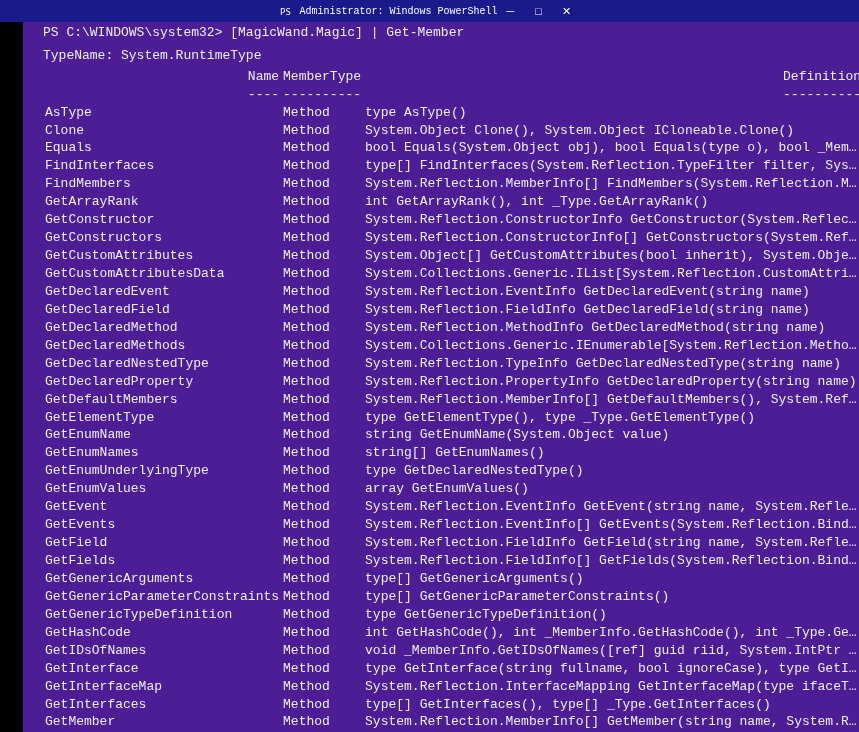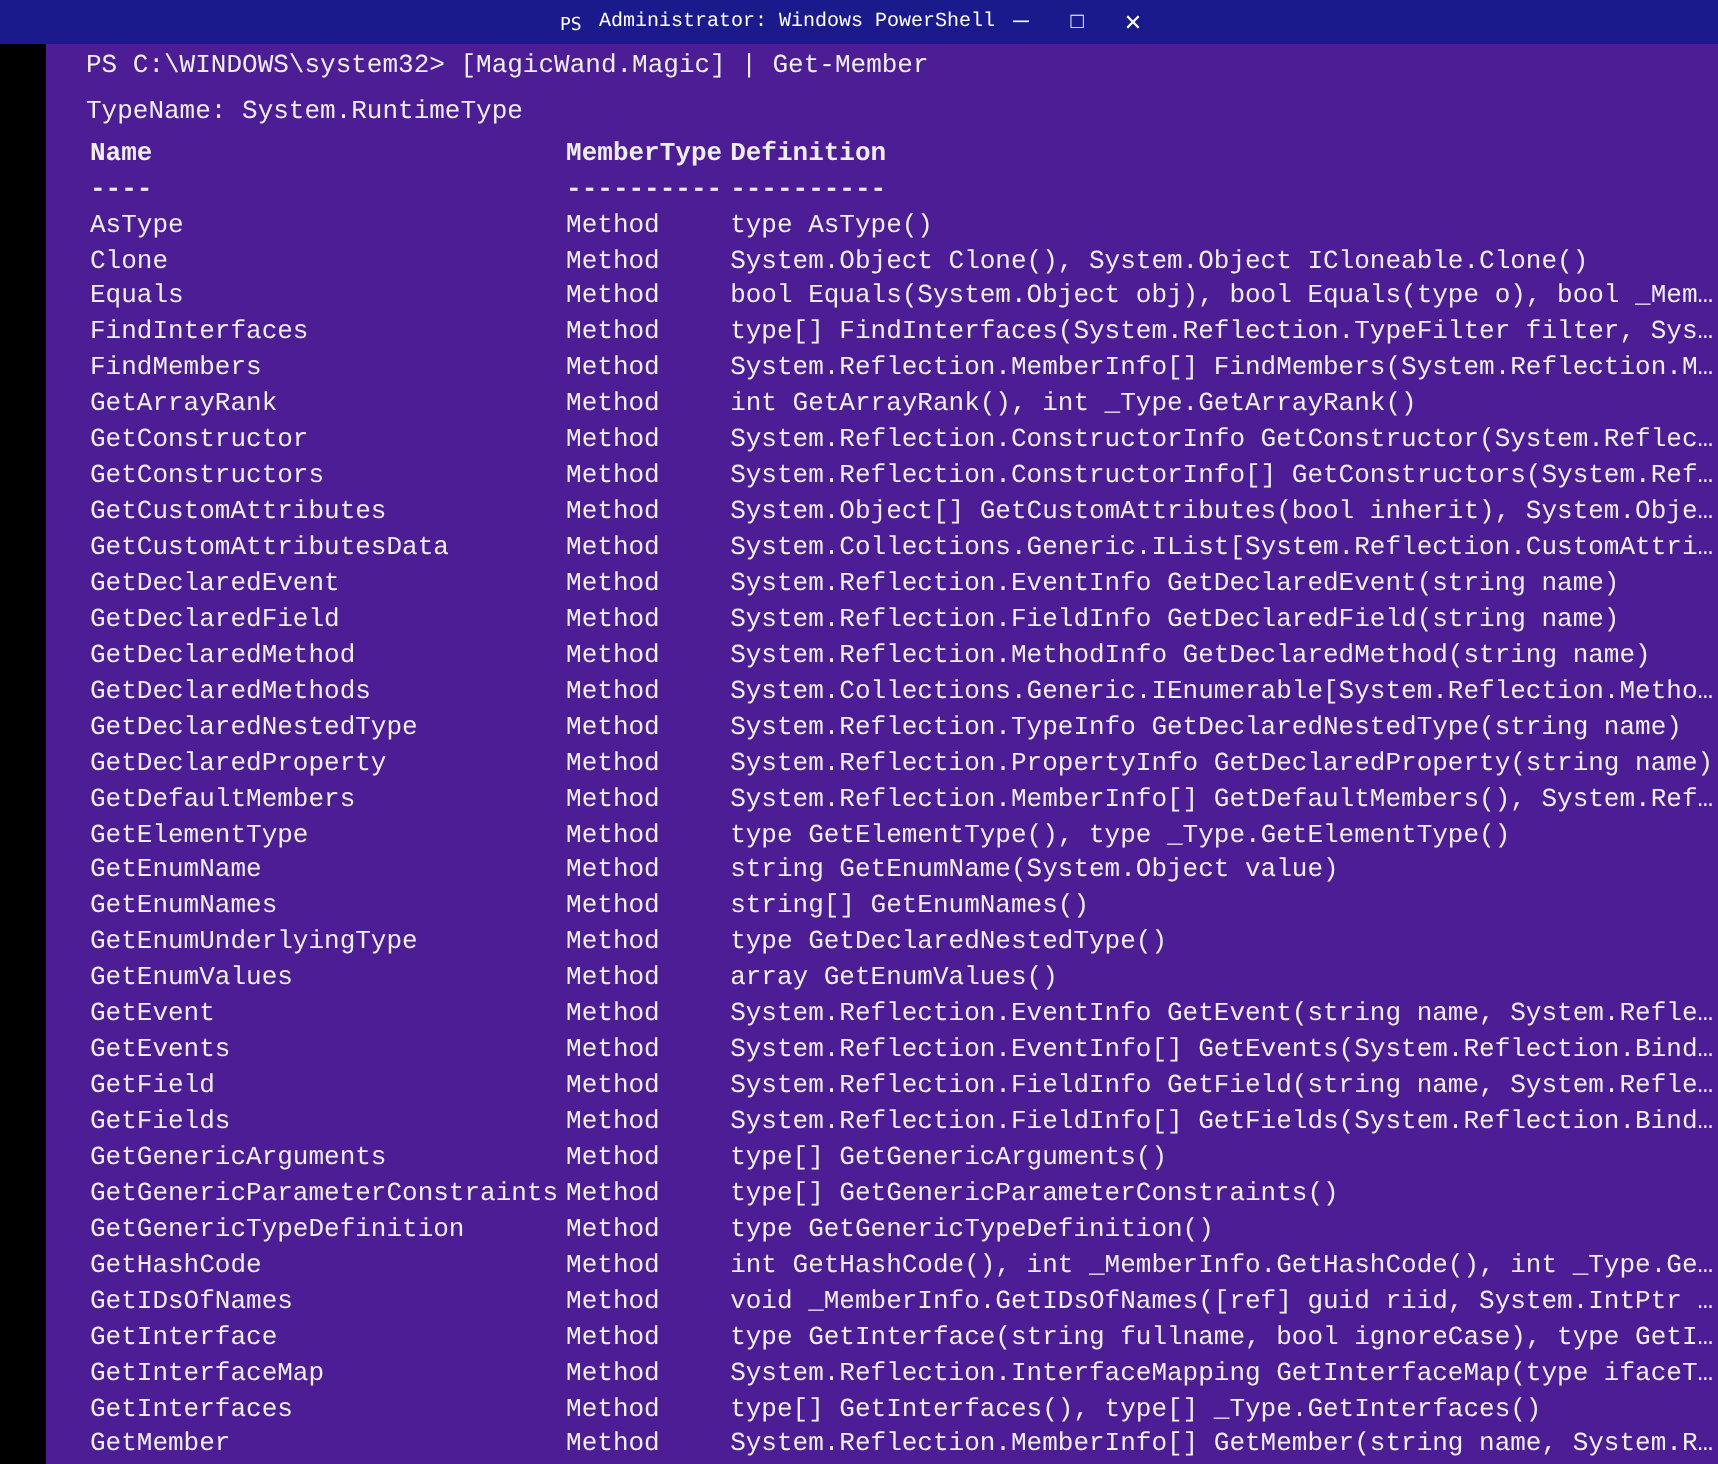--- a/index.html
+++ b/index.html
@@ -81,23 +81,23 @@
       margin-top: 4px;
       margin-bottom: 2px;
     }
 
     .output-table {
       width: 100%;
       border-collapse: collapse;
       line-height: 1.38;
     }
     .output-table thead tr th {
-      text-align: left;
-      color: #eee;
-      font-weight: bold;
+      text-align: right;
+      color: #eee;
+      font-weight: normal;
       padding: 0 2px;
       white-space: pre;
     }
     .output-table thead tr.separator th {
       color: #eee;
     }
     .output-table tbody tr td {
       color: #eee;
       padding: 0 2px;
       white-space: nowrap;

